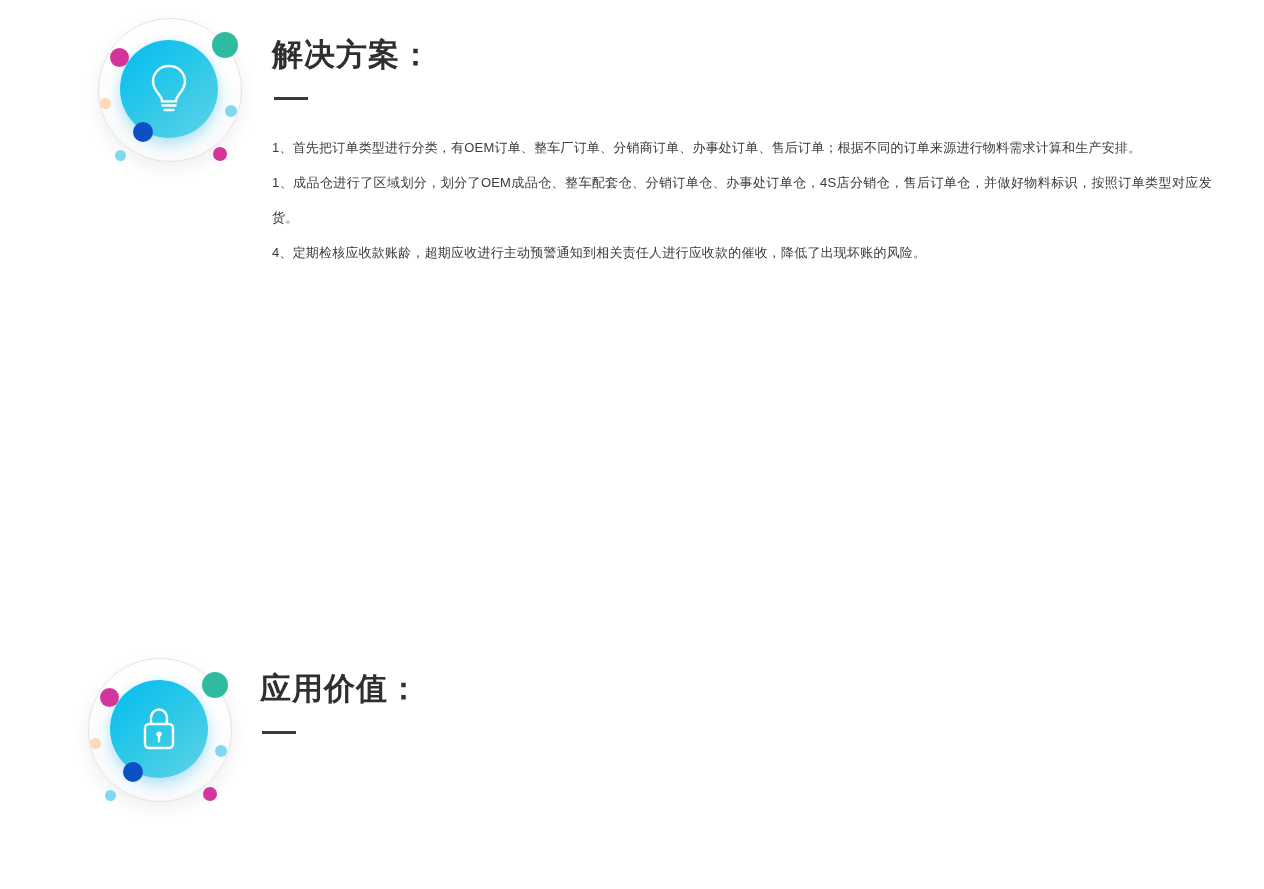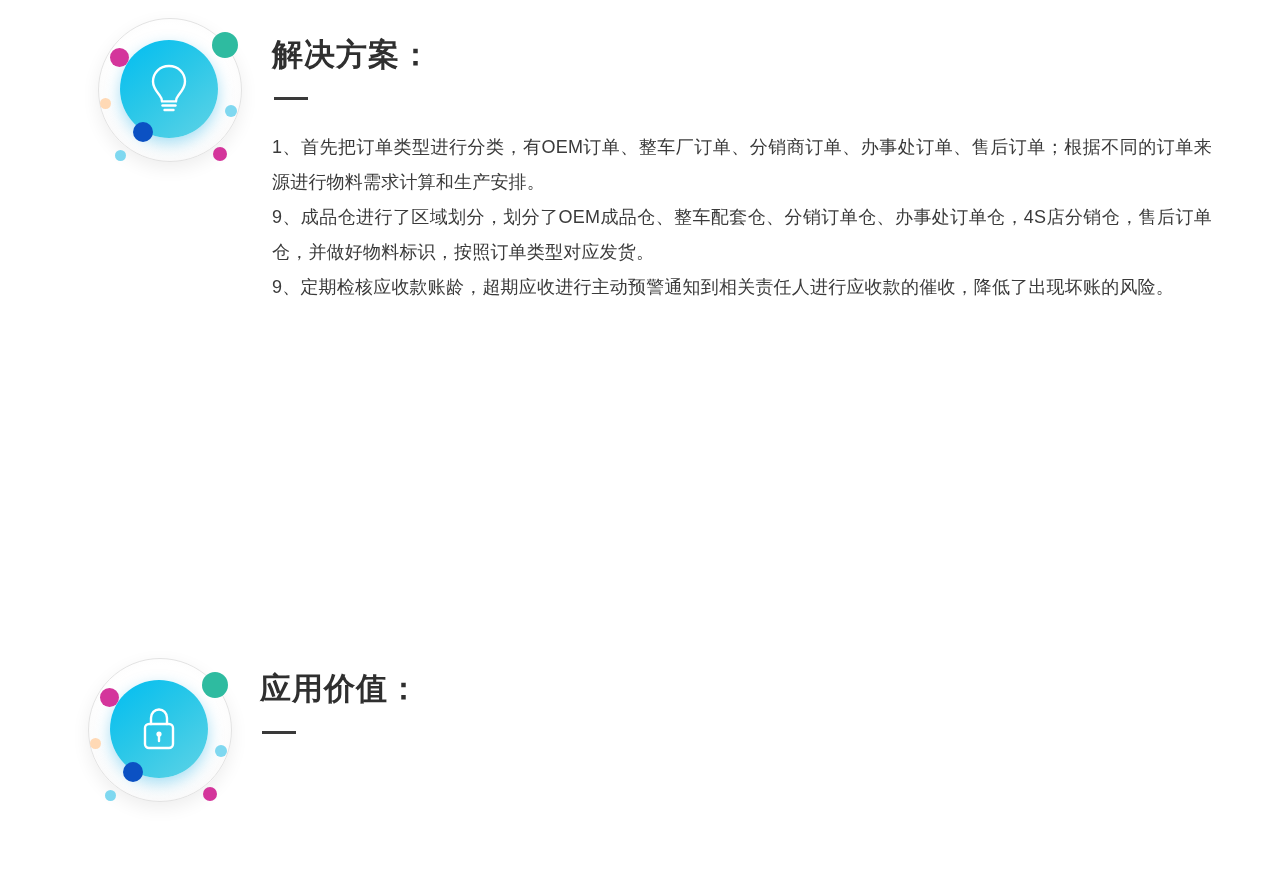--- a/index.html
+++ b/index.html
@@ -84,21 +84,21 @@
 
   .rule {
     width: 34px;
     height: 3px;
     background: #3a3a3a;
     margin: 24px 0 0 2px;
   }
 
   .body-text {
     margin: 30px 0 0 0;
-    font-size: 18px;
+    font-size: 13px;
     line-height: 35px;
     color: #3a3a3a;
     letter-spacing: 0.2px;
     text-align: justify;
   }
   .body-text p { margin: 0; }
 </style>
 </head>
 <body>
 
@@ -127,22 +127,22 @@
       <div class="dot" style="left:103px; top:150px; width:11px; height:11px; background:#7fd8f0;"></div>
       <div class="dot" style="left:88px; top:98px; width:11px; height:11px; background:#ffd9b5;"></div>
       <div class="dot" style="left:213px; top:105px; width:12px; height:12px; background:#7fd8f0;"></div>
     </div>
 
     <div class="content">
       <h2 class="heading">解决方案：</h2>
       <div class="rule"></div>
       <div class="body-text">
         <p>1、首先把订单类型进行分类，有OEM订单、整车厂订单、分销商订单、办事处订单、售后订单；根据不同的订单来源进行物料需求计算和生产安排。</p>
-        <p>9、成品仓进行了区域划分，划分了OEM成品仓、整车配套仓、分销订单仓、办事处订单仓，4S店分销仓，售后订单仓，并做好物料标识，按照订单类型对应发货。</p>
-        <p>9、定期检核应收款账龄，超期应收进行主动预警通知到相关责任人进行应收款的催收，降低了出现坏账的风险。</p>
+        <p>1、成品仓进行了区域划分，划分了OEM成品仓、整车配套仓、分销订单仓、办事处订单仓，4S店分销仓，售后订单仓，并做好物料标识，按照订单类型对应发货。</p>
+        <p>4、定期检核应收款账龄，超期应收进行主动预警通知到相关责任人进行应收款的催收，降低了出现坏账的风险。</p>
       </div>
     </div>
   </div>
 
   <div class="section section-value">
 
     <div class="icon-cluster small">
       <div class="ring-outer" style="left:88px; top:18px; width:142px; height:142px;"></div>
       <div class="disc" style="left:110px; top:40px; width:98px; height:98px;"></div>
       <div class="glyph" style="left:110px; top:40px; width:98px; height:98px;">

